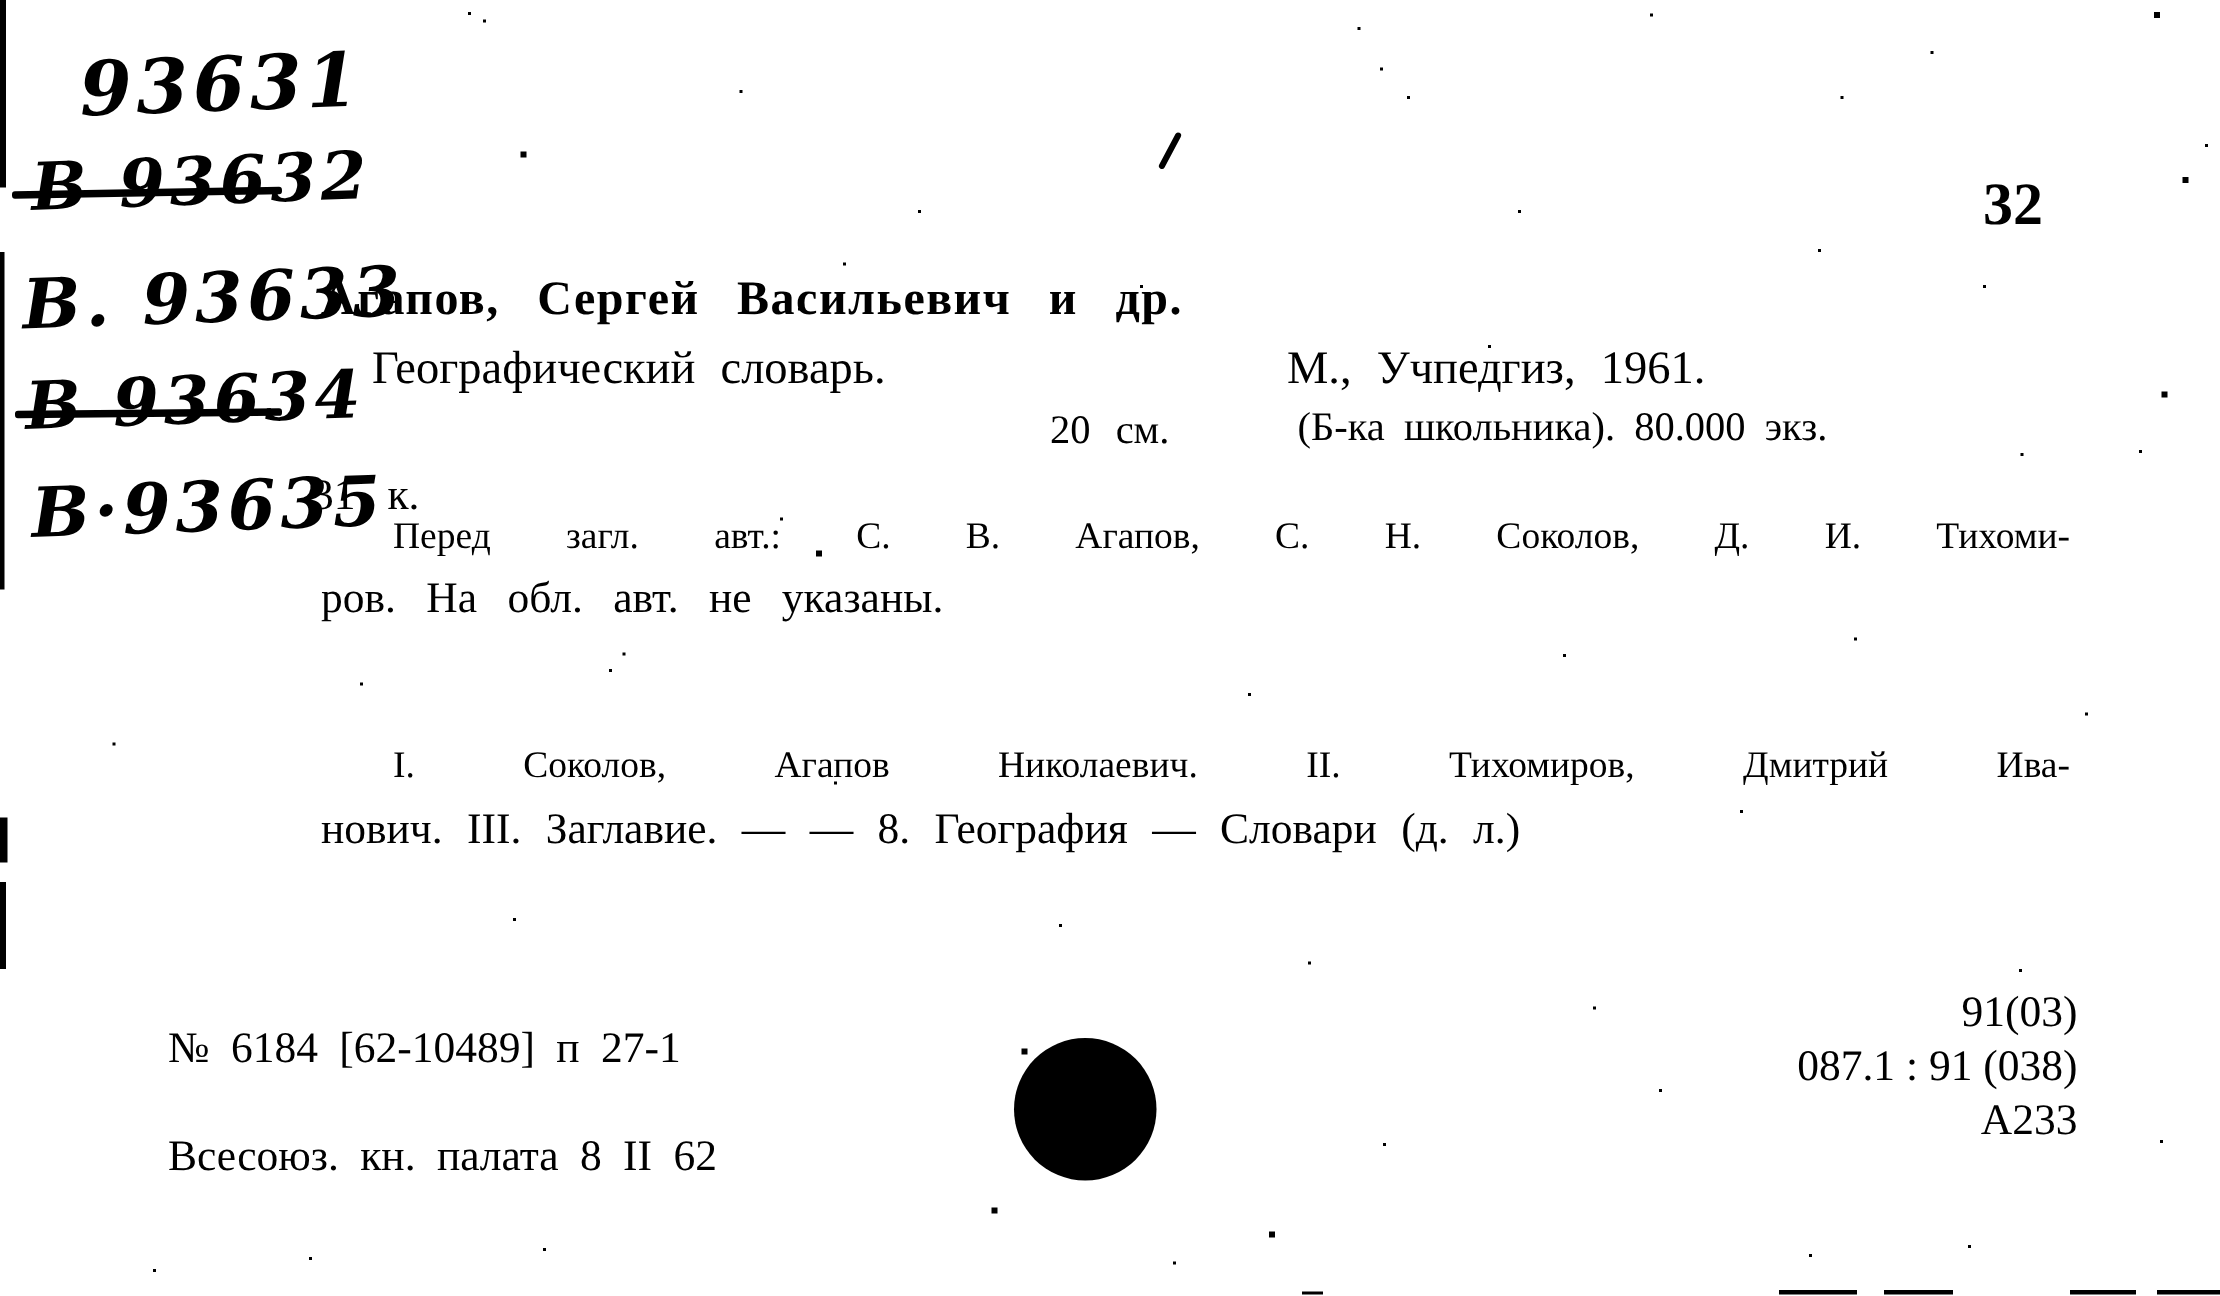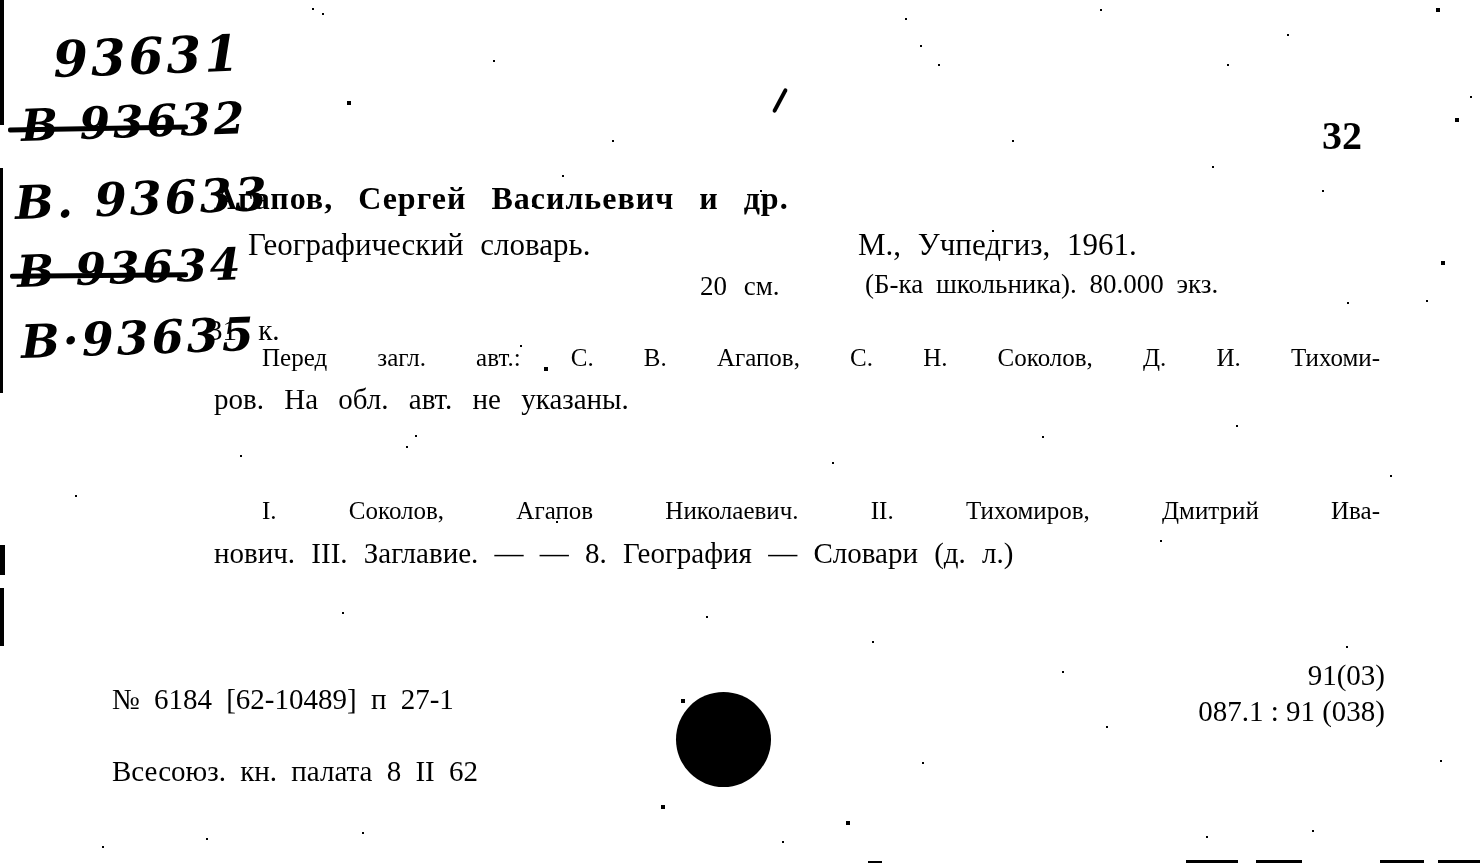--- a/index.html
+++ b/index.html
@@ -83,20 +83,21 @@
   <div class="abs print" style="left:214px;top:383px;font-size:29px;word-spacing:13px;">ров. На обл. авт. не указаны.</div>
 
   <div class="abs print just" style="left:262px;top:497px;width:1118px;">I. Соколов, Агапов Николаевич. II. Тихомиров, Дмитрий Ива-</div>
   <div class="abs print" style="left:214px;top:537px;font-size:29px;word-spacing:9px;">нович. III. Заглавие. — — 8. География — Словари (д. л.)</div>
 
   <div class="abs print footerline" style="left:112px;top:683px;">№ 6184 [62-10489] п 27-1</div>
   <div class="abs print footerline" style="left:112px;top:755px;">Всесоюз. кн. палата 8 II 62</div>
 
   <div class="abs print classline" style="left:1085px;top:659px;width:300px;">91(03)</div>
   <div class="abs print classline" style="left:1085px;top:695px;width:300px;">087.1 : 91 (038)</div>
+  <div class="abs print classline" style="left:1085px;top:731px;width:300px;">А233</div>
 
   <div class="hole" style="left:676px;top:692px;width:95px;height:95px;"></div>
 
   <div class="edge" style="left:0;top:0;width:4px;height:125px;"></div>
   <div class="edge" style="left:0;top:168px;width:3px;height:225px;"></div>
   <div class="edge" style="left:0;top:545px;width:5px;height:30px;"></div>
   <div class="edge" style="left:0;top:588px;width:4px;height:58px;"></div>
   <div class="edge" style="left:1186px;top:860px;width:52px;height:3px;"></div>
   <div class="edge" style="left:1256px;top:860px;width:46px;height:3px;"></div>
   <div class="edge" style="left:1380px;top:860px;width:44px;height:3px;"></div>

